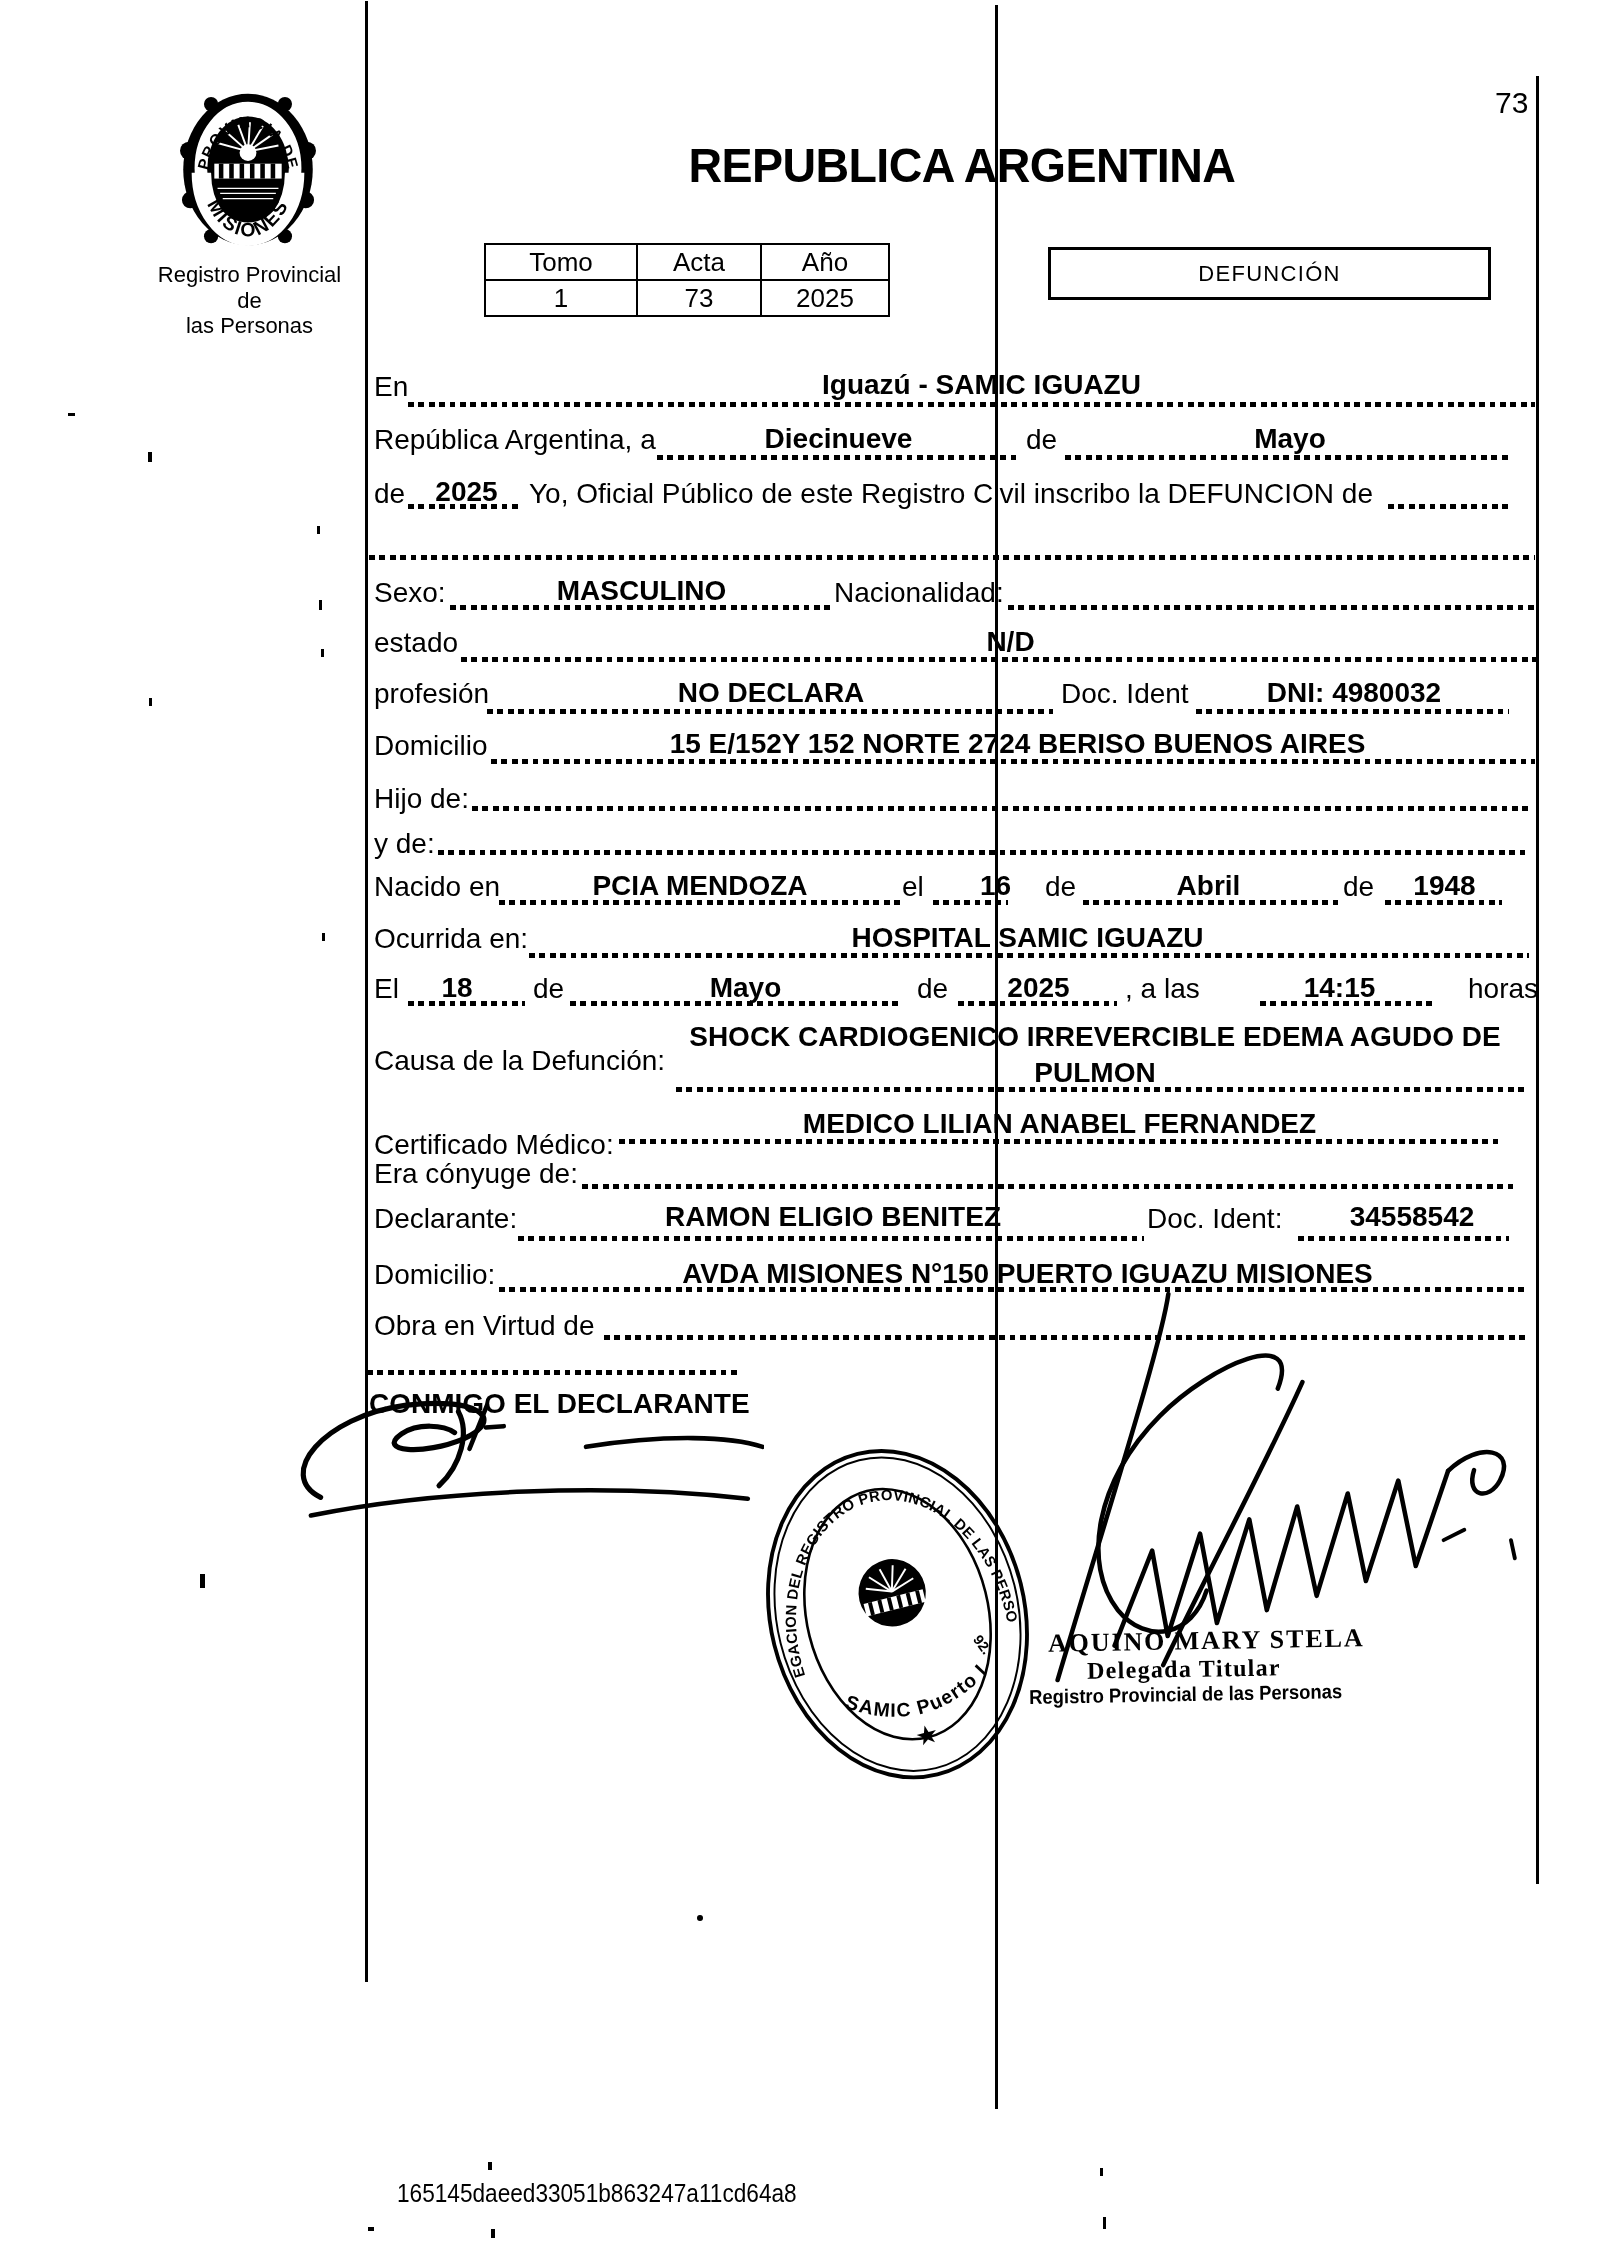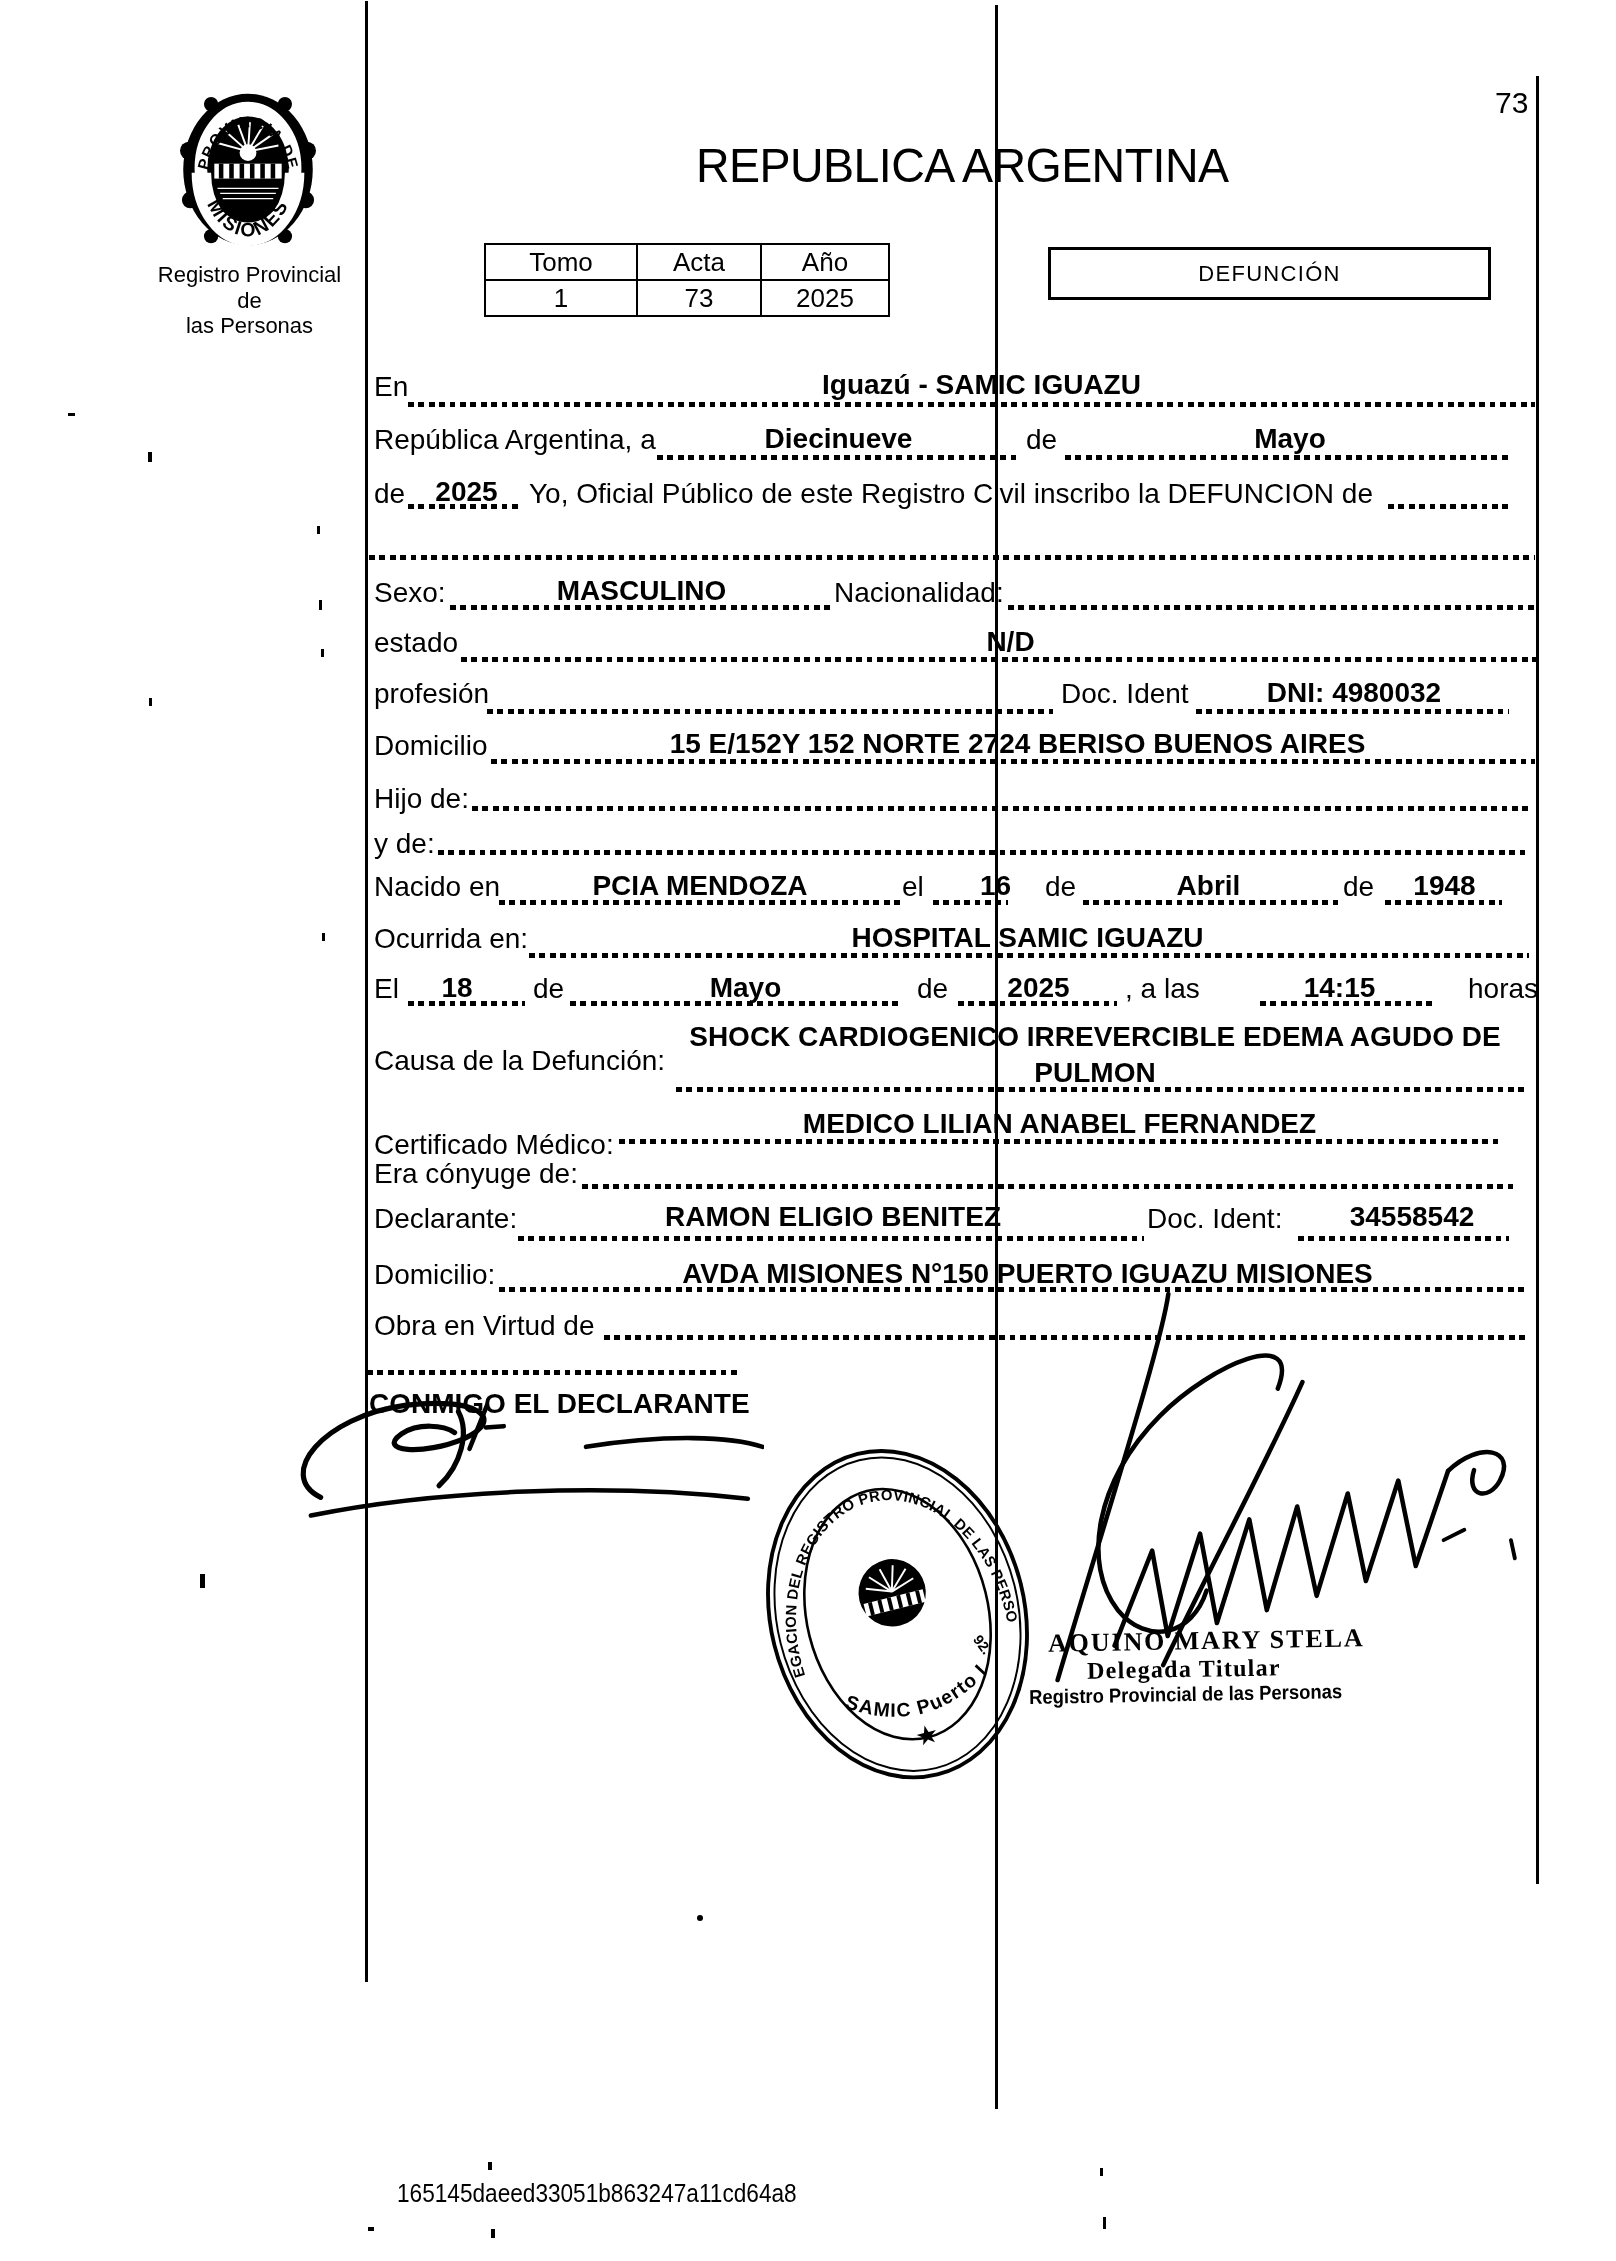--- a/index.html
+++ b/index.html
@@ -5,21 +5,21 @@
   html,body{margin:0;padding:0;background:#e8e8e8;}
   #page{position:relative;width:1617px;height:2261px;background:#ffffff;overflow:hidden;
         font-family:"Liberation Sans",sans-serif;color:#000;}
   .abs{position:absolute;}
   .lbl{font-size:28px;font-weight:400;white-space:nowrap;}
   .val{font-size:28px;font-weight:700;white-space:nowrap;}
   .ctr{text-align:center;}
   .dot{height:5.2px;background:repeating-linear-gradient(90deg,#000 0 5.8px,transparent 5.8px 10.4px);}
   .vline{background:#000;}
   .mark{background:#000;}
-  #title{font-size:49px;font-weight:400;letter-spacing:-0.6px;}
+  #title{font-size:49px;font-weight:700;letter-spacing:-0.6px;}
   #title .sq{display:inline-block;transform:scaleX(0.95);}
   #acta-table{border-collapse:collapse;}
   #acta-table td{border:2.6px solid #000;text-align:center;font-size:26px;padding:0;}
   #acta-table{border:1.9px solid #000;}
   #defuncion-box{border:3.9px solid #000;display:flex;align-items:center;justify-content:center;
                  font-size:22px;letter-spacing:1.3px;}
   #hash{font-size:26px;font-weight:400;transform:scaleX(0.87);transform-origin:left top;white-space:nowrap;}
   .stampserif{font-family:"Liberation Serif",serif;font-weight:700;white-space:nowrap;}
   #org-caption{font-size:22px;line-height:1.16;}
   .sig path{fill:none;stroke:#000;stroke-linecap:round;stroke-linejoin:round;}
@@ -136,20 +136,21 @@
   <div class="abs val ctr" style="left:447px;top:575px;width:389px;">MASCULINO</div>
   <span class="abs lbl" style="left:834px;top:577px;">Nacionalidad:</span>
   <div class="abs dot" style="left:450px;top:605px;width:380px;"></div>
   <div class="abs dot" style="left:1008px;top:605px;width:528px;"></div>
 
   <span class="abs lbl" style="left:374px;top:627px;">estado</span>
   <div class="abs val ctr" style="left:398px;top:626px;width:1225px;">N/D</div>
   <div class="abs dot" style="left:461px;top:657px;width:1075px;"></div>
 
   <span class="abs lbl" style="left:374px;top:678px;">profesión</span>
+  <div class="abs val ctr" style="left:486px;top:677px;width:570px;">NO DECLARA</div>
   <span class="abs lbl" style="left:1061px;top:678px;">Doc. Ident</span>
   <div class="abs val ctr" style="left:1192px;top:677px;width:324px;">DNI: 4980032</div>
   <div class="abs dot" style="left:487px;top:709px;width:566px;"></div>
   <div class="abs dot" style="left:1196px;top:709px;width:313px;"></div>
 
   <span class="abs lbl" style="left:374px;top:730px;">Domicilio</span>
   <div class="abs val ctr" style="left:405px;top:728px;width:1225px;">15 E/152Y 152 NORTE 2724 BERISO BUENOS AIRES</div>
   <div class="abs dot" style="left:491px;top:759px;width:1044px;"></div>
 
   <span class="abs lbl" style="left:374px;top:783px;">Hijo de:</span>

